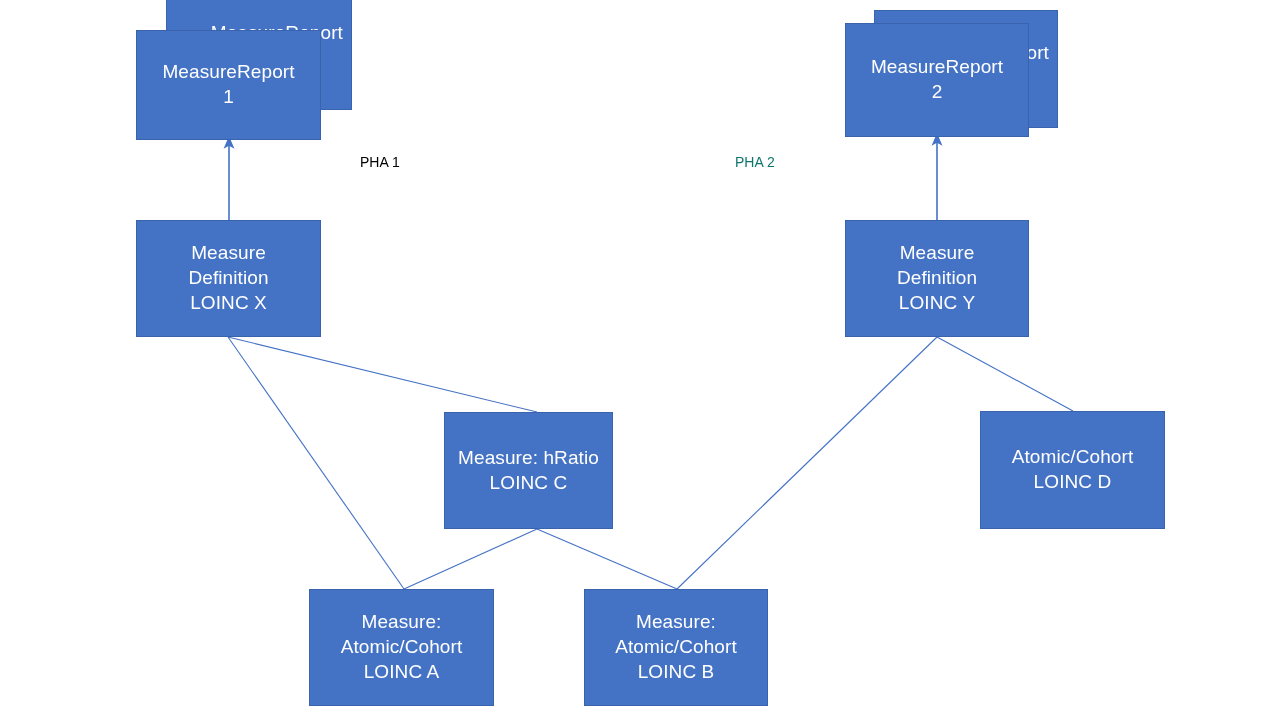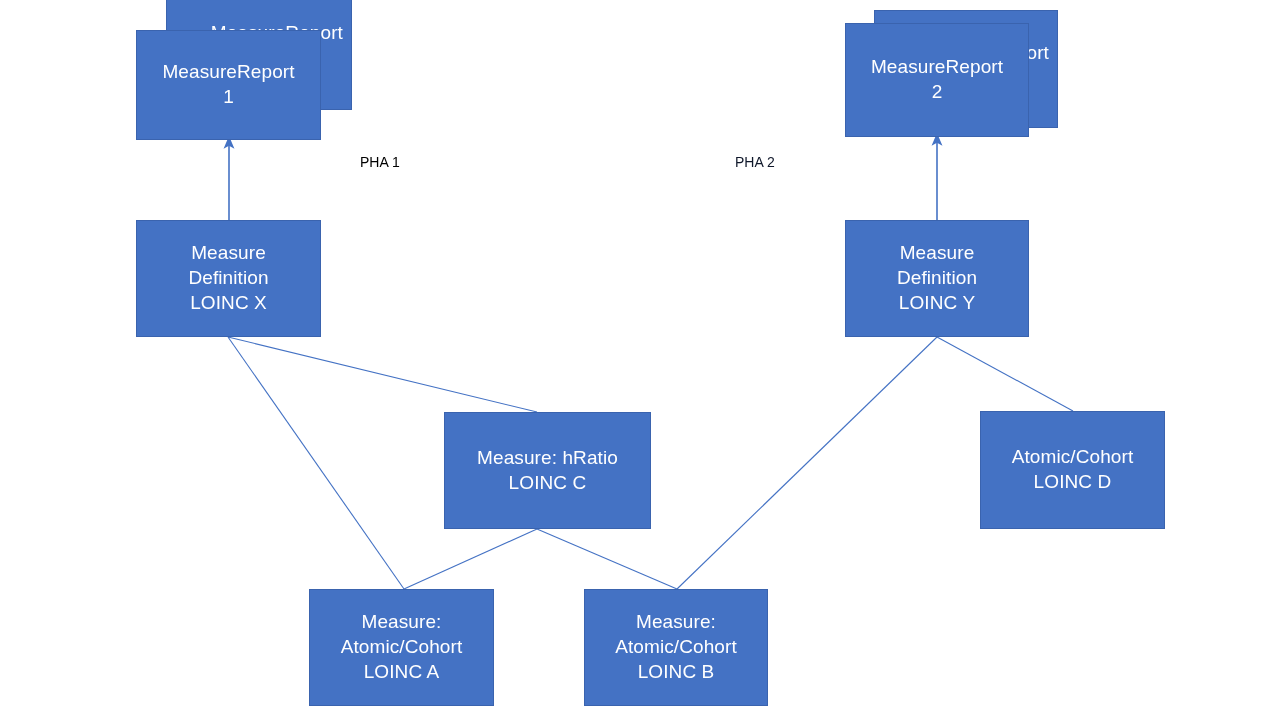--- a/index.html
+++ b/index.html
@@ -83,29 +83,29 @@
 1</div>
       <div class="node back" style="left: 874px; top: 10px; width: 184px; height: 118px; background: rgb(68, 114, 196); border-color: rgb(58, 99, 174); color: rgb(255, 255, 255); justify-content: flex-end; align-items: flex-start; padding-right: 8px; padding-top: 30px; overflow: hidden; white-space: nowrap;">MeasureReport</div>
       <div class="node" style="left: 845px; top: 23px; width: 184px; height: 114px; background: rgb(68, 114, 196); border-color: rgb(58, 99, 174); color: rgb(255, 255, 255);">MeasureReport
 2</div>
       <div class="node" style="left: 136px; top: 220px; width: 185px; height: 117px; background: rgb(68, 114, 196); border-color: rgb(58, 99, 174); color: rgb(255, 255, 255);">Measure
 Definition
 LOINC X</div>
       <div class="node" style="left: 845px; top: 220px; width: 184px; height: 117px; background: rgb(68, 114, 196); border-color: rgb(58, 99, 174); color: rgb(255, 255, 255);">Measure
 Definition
 LOINC Y</div>
-      <div class="node" style="left: 444px; top: 412px; width: 207px; height: 117px; background: rgb(68, 114, 196); border-color: rgb(58, 99, 174); color: rgb(255, 255, 255);">Measure: hRatio
+      <div class="node" style="left: 444px; top: 412px; width: 169px; height: 117px; background: rgb(68, 114, 196); border-color: rgb(58, 99, 174); color: rgb(255, 255, 255);">Measure: hRatio
 LOINC C</div>
       <div class="node" style="left: 980px; top: 411px; width: 185px; height: 118px; background: rgb(68, 114, 196); border-color: rgb(58, 99, 174); color: rgb(255, 255, 255);">Atomic/Cohort
 LOINC D</div>
       <div class="node" style="left: 309px; top: 589px; width: 185px; height: 117px; background: rgb(68, 114, 196); border-color: rgb(58, 99, 174); color: rgb(255, 255, 255);">Measure:
 Atomic/Cohort
 LOINC A</div>
       <div class="node" style="left: 584px; top: 589px; width: 184px; height: 117px; background: rgb(68, 114, 196); border-color: rgb(58, 99, 174); color: rgb(255, 255, 255);">Measure:
 Atomic/Cohort
 LOINC B</div>
     </div>
   <div id="labels-group">
       <div class="label" style="left: 360px; top: 154px; color: rgb(0, 0, 0);">PHA 1</div>
-      <div class="label" style="left: 735px; top: 154px; color: #0f172a;">PHA 2</div>
+      <div class="label" style="left: 735px; top: 154px; color: #0f766e;">PHA 2</div>
     </div>
 
 </div>
 
 </body></html>

